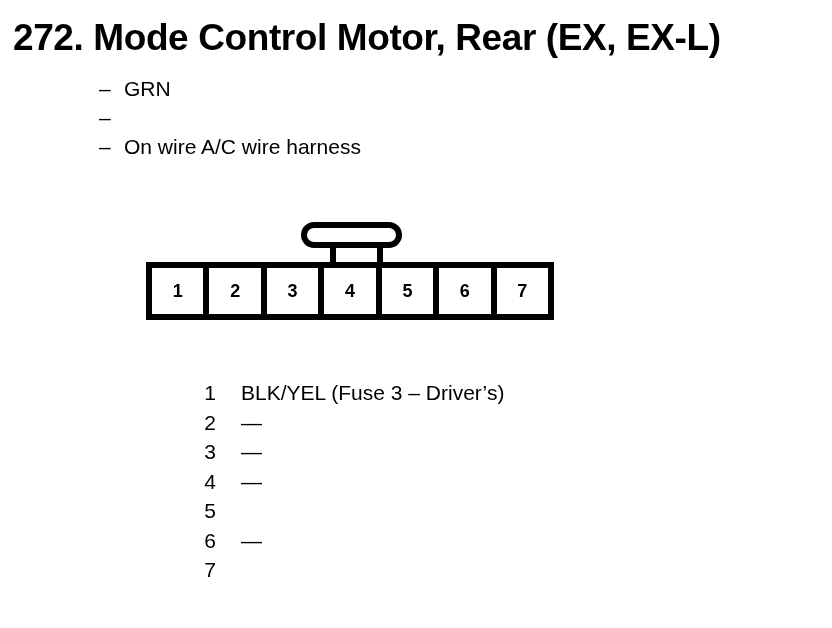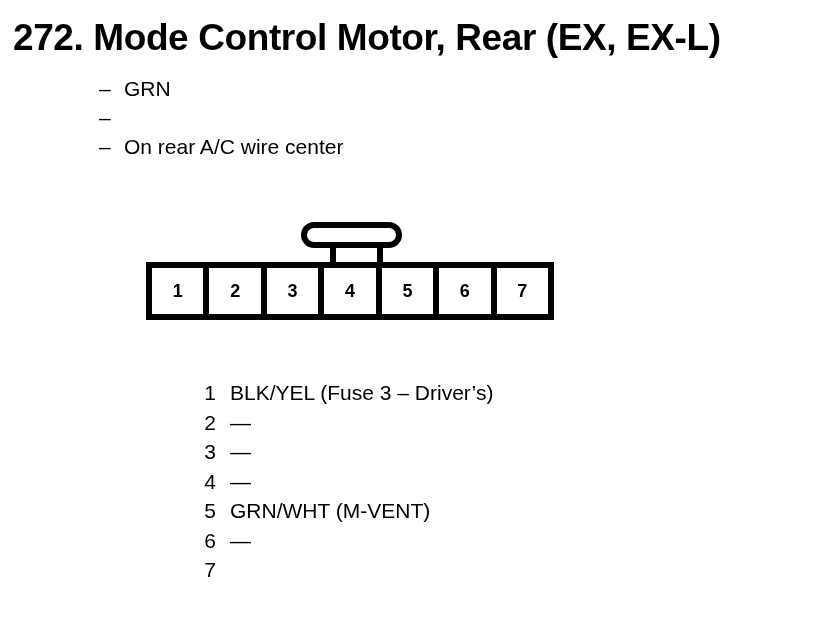--- a/index.html
+++ b/index.html
@@ -118,39 +118,39 @@
     font-size: 21px;
     line-height: 29.5px;
     white-space: nowrap;
   }
   .legend-num {
     width: 20px;
     flex: 0 0 20px;
     text-align: right;
   }
   .legend-val {
-    margin-left: 14px;
+    margin-left: 25px;
   }
 </style>
 </head>
 <body>
 
 <div class="page-title">272. Mode Control Motor, Rear (EX, EX-L)</div>
 
 <div class="notes">
   <div class="note-row">
     <span class="note-dash">–</span>
     <span class="note-text">GRN</span>
   </div>
   <div class="note-row">
     <span class="note-dash">–</span>
   </div>
   <div class="note-row">
     <span class="note-dash">–</span>
-    <span class="note-text">On rear A/C wire center</span>
+    <span class="note-text">On wire A/C wire harness</span>
   </div>
 </div>
 
 <div class="connector">
   <div class="latch"></div>
   <div class="latch-neck-left"></div>
   <div class="latch-neck-right"></div>
   <div class="body-frame">
     <div class="pin-cell">1</div>
     <div class="pin-cell">2</div>
@@ -174,21 +174,20 @@
   <div class="legend-row">
     <span class="legend-num">3</span>
     <span class="legend-val">—</span>
   </div>
   <div class="legend-row">
     <span class="legend-num">4</span>
     <span class="legend-val">—</span>
   </div>
   <div class="legend-row">
     <span class="legend-num">5</span>
-    <span class="legend-val">GRN/WHT (M-VENT)</span>
   </div>
   <div class="legend-row">
     <span class="legend-num">6</span>
     <span class="legend-val">—</span>
   </div>
   <div class="legend-row">
     <span class="legend-num">7</span>
   </div>
 </div>
 

